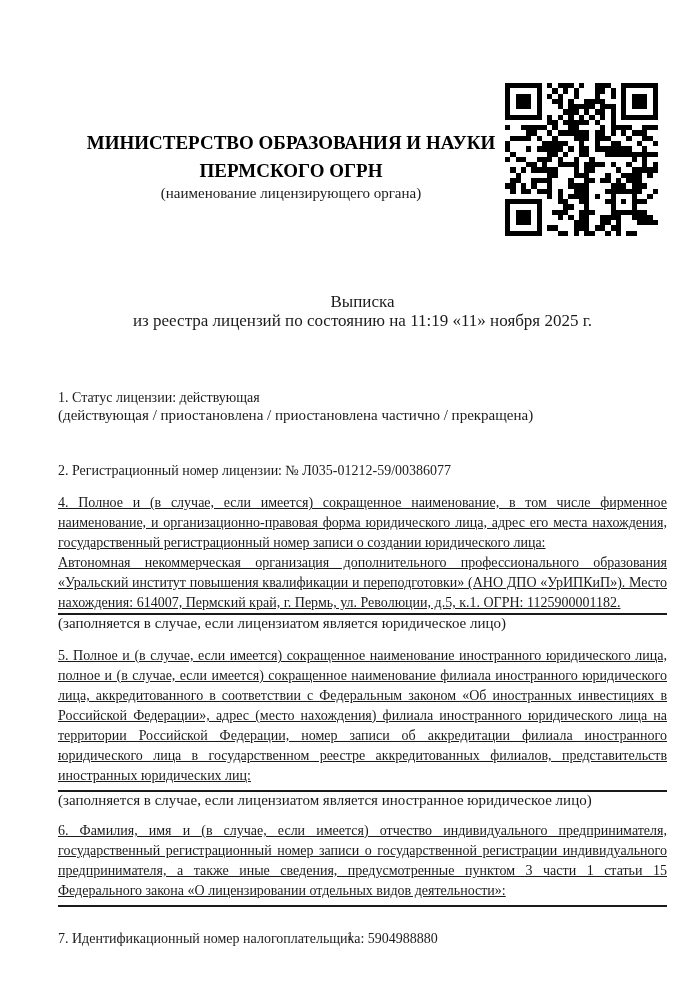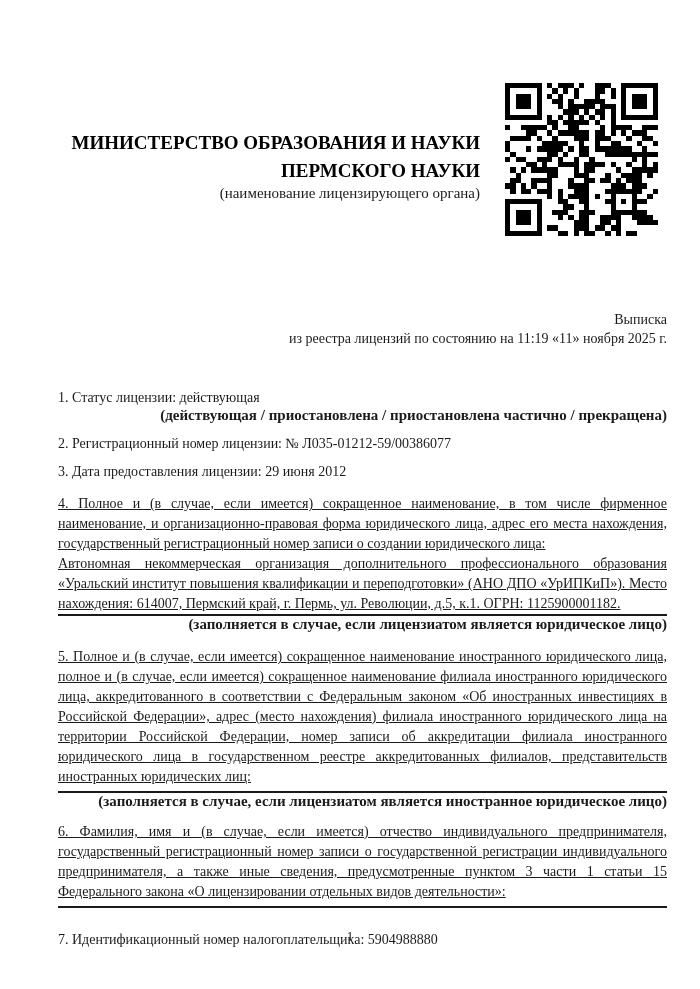--- a/index.html
+++ b/index.html
@@ -10,23 +10,23 @@
     background: #ffffff;
     color: #1b1b1b;
     font-family: "Liberation Serif", "DejaVu Serif", serif;
     overflow: hidden;
   }
 
   
   .ministry {
     position: absolute;
     top: 129px;
-    left: 48px;
+    left: 75px;
     width: 432px;
-    text-align: right;
+    text-align: center;
   }
   .ministry-name {
     font-size: 19px;
     line-height: 28px;
     font-weight: 700;
     color: #000;
   }
   .small-caption {
     font-size: 15px;
     line-height: 13px;
@@ -39,47 +39,46 @@
     top: 83px;
     left: 505px;
     width: 153px;
     height: 153px;
   }
   .qr svg { display: block; width: 153px; height: 153px; }
 
   
   .doc-title {
     position: absolute;
-    top: 310px;
+    top: 292px;
     left: 58px;
     width: 609px;
-    text-align: right;
-    font-size: 14px;
+    text-align: center;
+    font-size: 17px;
     line-height: 19px;
   }
 
   
   .items {
     position: absolute;
     top: 388px;
     left: 58px;
     width: 609px;
   }
   .items p { margin: 0; font-size: 14px; line-height: 20px; }
   .just { text-align: justify; text-align-last: left; text-decoration: underline; }
   .fill-rule {
     height: 0;
     border-top: 2px solid #1a1a1a;
   }
   .rule-caption {
-    text-align: right;
+    text-align: left;
     margin-top: 2px;
-    font-weight: bold;
-  }
-  .i2 { margin-top: 12px; }
+  }
+  .i2 { margin-top: 39px; }
   .i3 { margin-top: 8px; }
   .i4 { margin-top: 12px; }
   .i5 { margin-top: 16px; }
   .i6 { margin-top: 14px; }
   .i7 { margin-top: 22px; }
   .i1 .rule-caption { margin-top: 1px; }
   .i4 .fill-rule { margin-top: 0px; }
   .i5 .fill-rule { margin-top: 4px; }
   .i6 .fill-rule { margin-top: 4px; }
 
@@ -93,21 +92,21 @@
     line-height: 15px;
   }
 </style>
 </head>
 <body>
 
 <div class="page">
 
   <div class="ministry">
     <div class="ministry-name">МИНИСТЕРСТВО ОБРАЗОВАНИЯ И НАУКИ</div>
-    <div class="ministry-name">ПЕРМСКОГО НАУКИ</div>
+    <div class="ministry-name">ПЕРМСКОГО ОГРН</div>
     <div class="small-caption">(наименование лицензирующего органа)</div>
   </div>
 
   <div class="qr">
     <svg viewBox="0 0 29 29" shape-rendering="crispEdges" fill="#000000" aria-hidden="true">
         <rect x="0" y="0" width="1" height="1"></rect>
         <rect x="1" y="0" width="1" height="1"></rect>
         <rect x="2" y="0" width="1" height="1"></rect>
         <rect x="3" y="0" width="1" height="1"></rect>
         <rect x="4" y="0" width="1" height="1"></rect>
@@ -549,23 +548,20 @@
 
     <div class="item i1">
       <p>1. Статус лицензии: действующая</p>
       <div class="small-caption rule-caption">(действующая / приостановлена / приостановлена частично / прекращена)</div>
     </div>
 
     <div class="item i2">
       <p>2. Регистрационный номер лицензии: № Л035-01212-59/00386077</p>
     </div>
 
-    <div class="item i3">
-      <p>3. Дата предоставления лицензии: 29 июня 2012</p>
-    </div>
 
     <div class="item i4">
       <p class="just">4. Полное и (в случае, если имеется) сокращенное наименование, в том числе фирменное наименование, и организационно-правовая форма юридического лица, адрес его места нахождения, государственный регистрационный номер записи о создании юридического лица:</p>
       <p class="just">Автономная некоммерческая организация дополнительного профессионального образования «Уральский институт повышения квалификации и переподготовки» (АНО ДПО «УрИПКиП»). Место нахождения: 614007, Пермский край, г. Пермь, ул. Революции, д.5, к.1. ОГРН: 1125900001182.</p>
       <div class="fill-rule"></div>
       <div class="small-caption rule-caption">(заполняется в случае, если лицензиатом является юридическое лицо)</div>
     </div>
 
     <div class="item i5">
       <p class="just">5. Полное и (в случае, если имеется) сокращенное наименование иностранного юридического лица, полное и (в случае, если имеется) сокращенное наименование филиала иностранного юридического лица, аккредитованного в соответствии с Федеральным законом «Об иностранных инвестициях в Российской Федерации», адрес (место нахождения) филиала иностранного юридического лица на территории Российской Федерации, номер записи об аккредитации филиала иностранного юридического лица в государственном реестре аккредитованных филиалов, представительств иностранных юридических лиц:</p>

